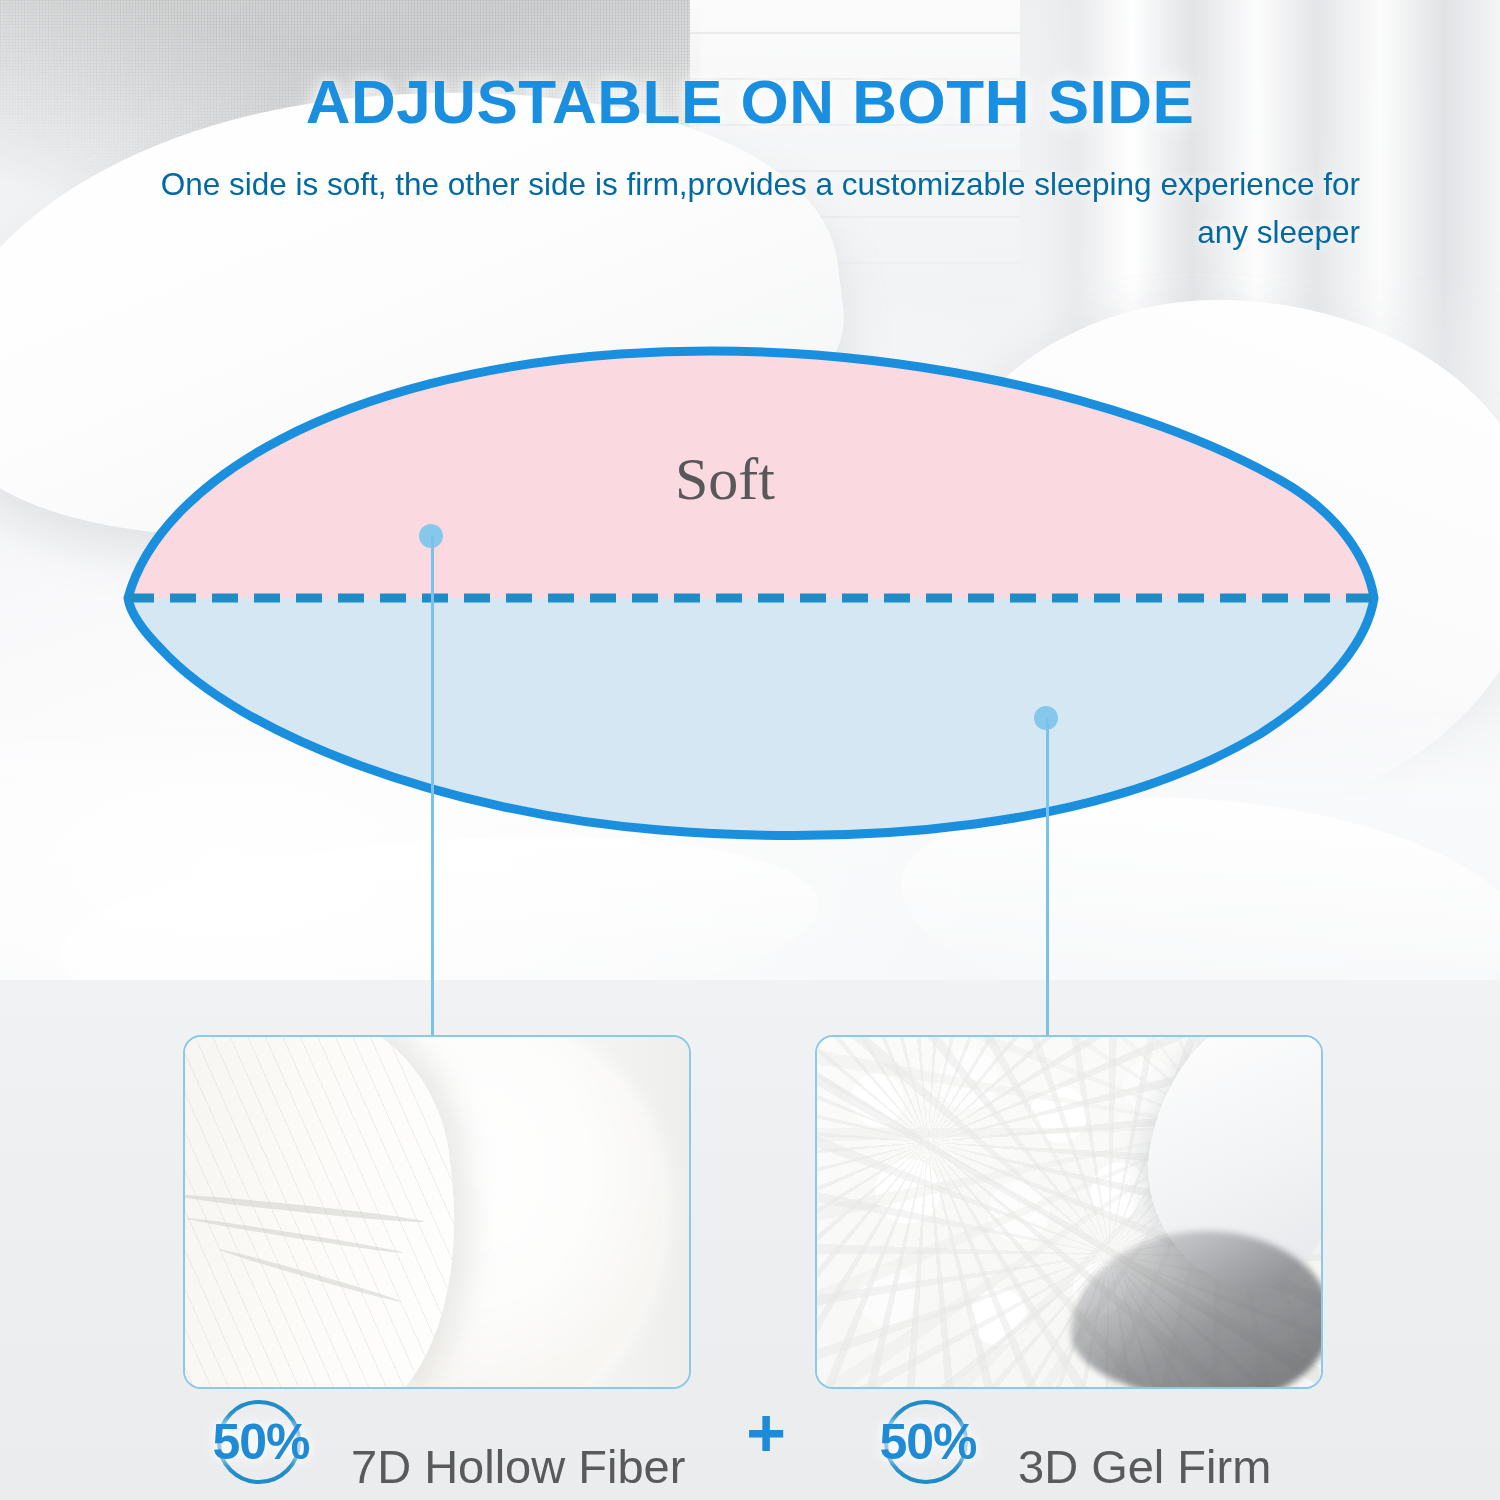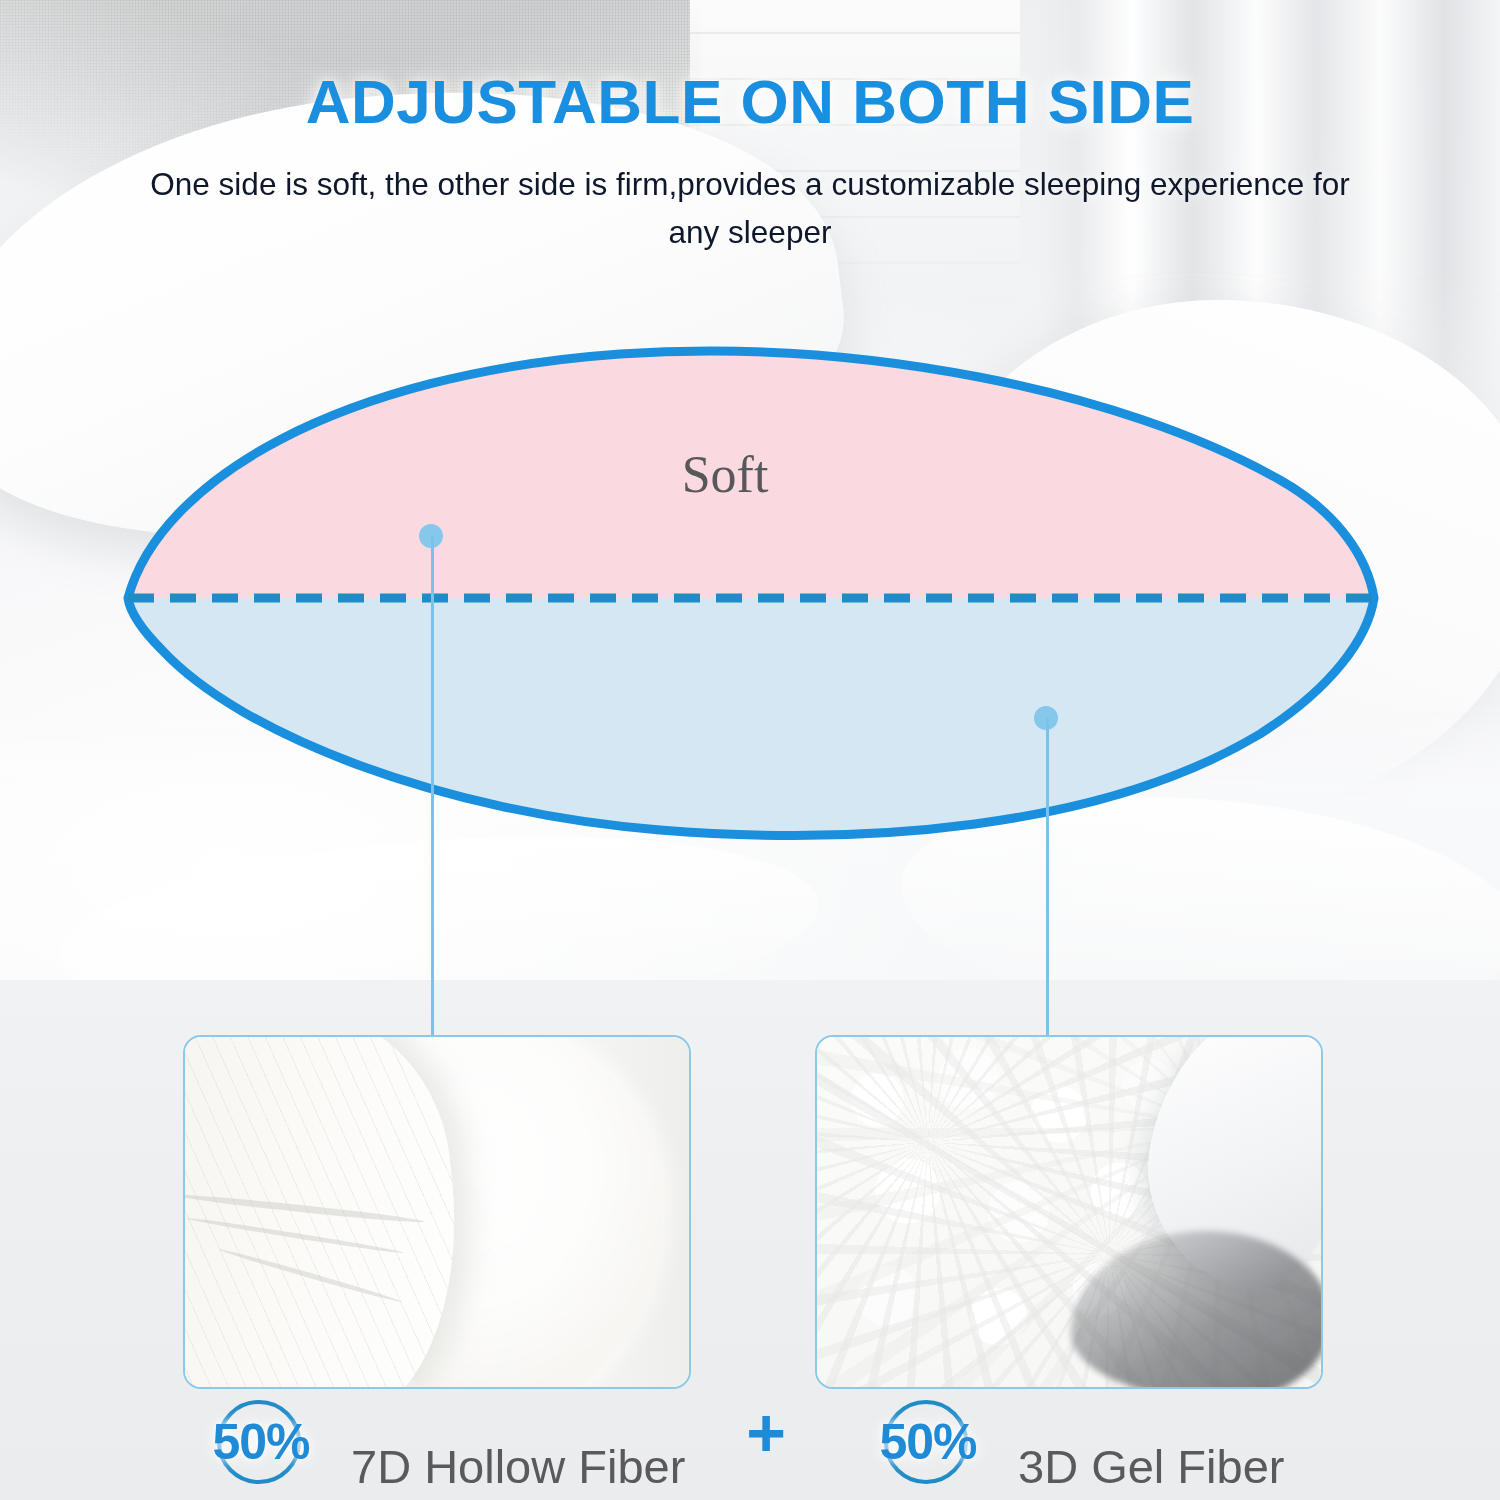--- a/index.html
+++ b/index.html
@@ -115,38 +115,38 @@
     text-align: center;
     font-size: 62px;
     font-weight: bold;
     letter-spacing: .5px;
     color: #1a8fe0;
     text-shadow: 0 0 14px rgba(255,255,255,.95), 0 0 30px rgba(255,255,255,.8);
   }
   .subtitle {
     position: absolute;
     left: 140px; right: 140px; top: 160px;
-    text-align: center;
+    text-align: right;
     font-size: 31.5px;
     line-height: 1.53;
-    color: #0f172a;
+    color: #0369a1;
     text-shadow: 0 0 12px rgba(255,255,255,.9);
   }
 
   
   #pillow-svg {
     position: absolute;
     left: 100px; top: 330px;
     width: 1310px; height: 520px;
   }
   .lens-label {
     position: absolute;
     font-family: "Liberation Serif", serif;
     color: #58585a;
-    font-size: 52px;
+    font-size: 60px;
     text-align: center;
     width: 300px;
   }
   #label-soft { left: 575px; top: 445px; }
   #label-firm { left: 590px; top: 672px; }
 
   
   .callout-line {
     position: absolute;
     width: 3px;
@@ -387,16 +387,16 @@
     <div class="stat-label">7D Hollow Fiber</div>
   </div>
 
   <div id="plus-sign">+</div>
 
   <div class="stat" id="stat-right">
     <div class="pct-wrap">
       <div class="pct-ring"></div>
       <div class="pct-text">50%</div>
     </div>
-    <div class="stat-label">3D Gel Fiber</div>
+    <div class="stat-label">3D Gel Firm</div>
   </div>
 
 </div>
 
 </body></html>

